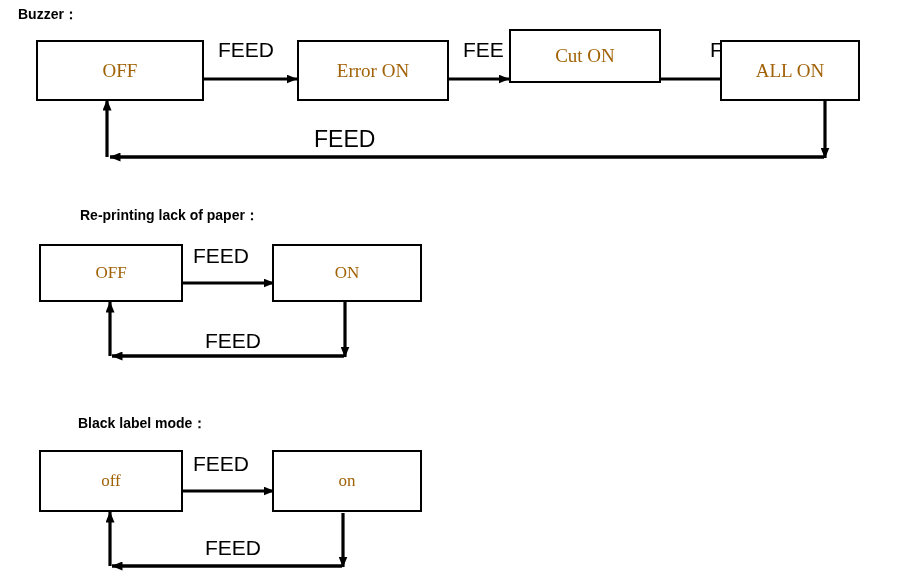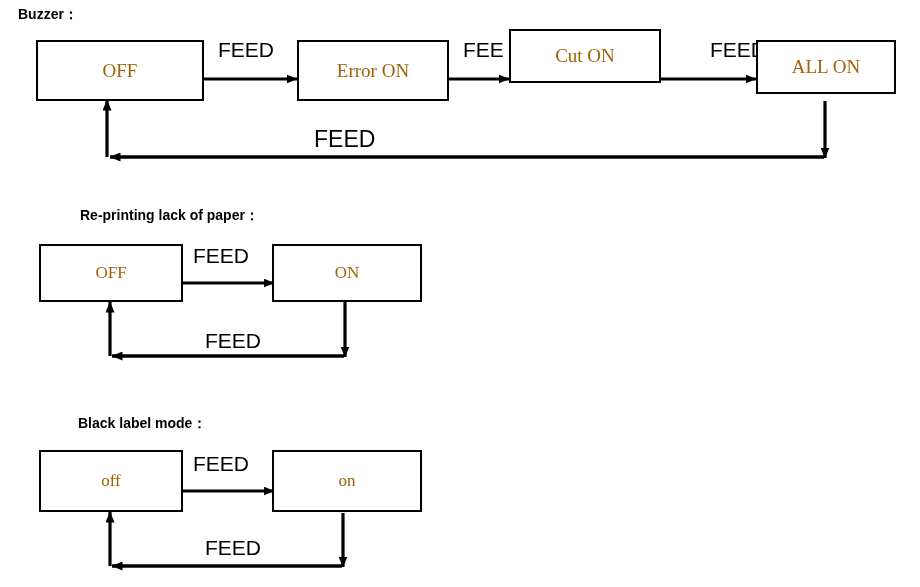--- a/index.html
+++ b/index.html
@@ -70,21 +70,21 @@
   </div>
 
   <div class="state-box zbox" style="left:297px;top:40px;width:152px;height:61px;justify-content:center;">
     <span class="state-label">Error ON</span>
   </div>
 
   <div class="state-box zbox" style="left:509px;top:29px;width:152px;height:54px;">
     <span class="state-label">Cut ON</span>
   </div>
 
-  <div class="state-box zbox" style="left:756px;top:40px;width:140px;height:54px;">
+  <div class="state-box zbox" style="left:720px;top:40px;width:140px;height:61px;">
     <span class="state-label">ALL ON</span>
   </div>
 
   <div class="feed-label zlabel" style="left:314px;top:126px;font-size:23px;">FEED</div>
 
   <div class="heading" style="left:38px;top:207px;margin-left:42px;">Re-printing lack of paper：</div>
 
   <div class="feed-label zlabel" style="left:193px;top:244px;">FEED</div>
 
   <div class="state-box zbox" style="left:39px;top:244px;width:144px;height:58px;">

